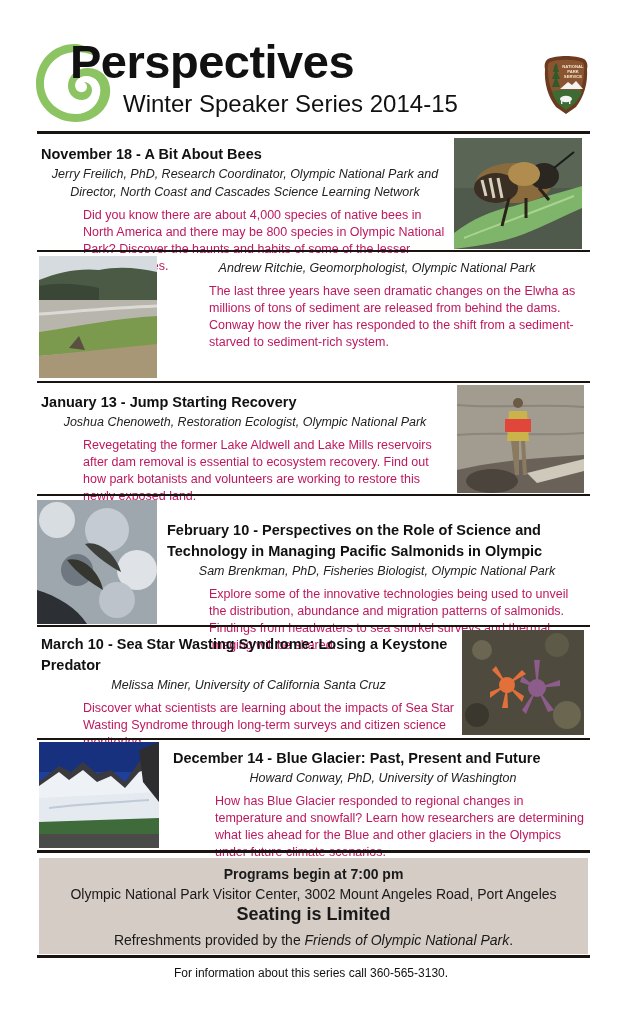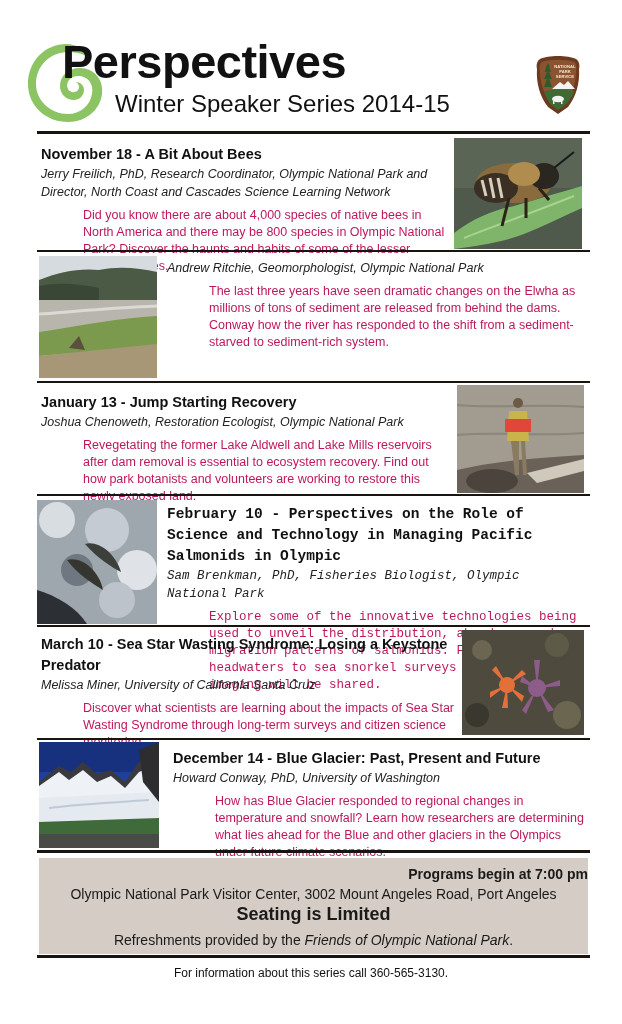--- a/index.html
+++ b/index.html
@@ -1,37 +1,37 @@
 <!DOCTYPE html>
 <html><head>
 <meta charset="utf-8">
 <style>
   * { box-sizing: border-box; margin: 0; padding: 0; }
   html, body { width: 622px; height: 1024px; background: #ffffff; overflow: hidden; }
   body { font-family: "Liberation Sans", "DejaVu Sans", sans-serif; color: #1a1a1a; position: relative; }
 
-  .header { position: absolute; left: 0; top: 0; width: 595px; height: 132px; }
+  .header { position: absolute; left: 8px; top: 0; width: 595px; height: 132px; }
   .swirl { position: absolute; left: 24px; top: 40px; width: 86px; height: 86px; }
   .title { position: absolute; left: 62px; top: 38px; font-size: 47px; font-weight: bold; color: #111; letter-spacing: -0.5px; line-height: 1; }
   .subtitle { position: absolute; left: 115px; top: 92px; font-size: 24px; color: #111; line-height: 1; }
   .nps-badge { position: absolute; left: 534px; top: 53px; width: 48px; height: 62px; }
 
   .rule { position: absolute; left: 37px; width: 553px; background: #1a1410; }
   .rule.thick { height: 3px; }
   .rule.thin { height: 2px; }
 
   .event { position: absolute; left: 37px; width: 553px; }
   .ev-text { position: absolute; }
   .ev-title { font-size: 14.5px; font-weight: bold; line-height: 21px; color: #111; }
-  .ev-speaker { font-size: 12.5px; font-style: italic; line-height: 18px; color: #222; }
+  .ev-speaker { font-size: 12.5px; font-style: italic; line-height: 18px; color: #222; text-align: center; }
   .ev-desc { font-size: 12.5px; line-height: 17px; color: #be185d; margin-top: 6px; margin-left: 42px; }
   .photo { position: absolute; overflow: hidden; }
 
   .info-box { position: absolute; left: 39px; top: 858px; width: 549px; height: 96px; background: #d4ccc5; text-align: center; padding-top: 7px; }
-  .info-box .l1 { font-size: 14px; font-weight: bold; line-height: 19px; text-align: right; }
+  .info-box .l1 { font-size: 14px; font-weight: bold; line-height: 19px; }
   .info-box .l2 { font-size: 14px; line-height: 20px; }
   .info-box .l3 { font-size: 18px; font-weight: bold; line-height: 20px; }
   .info-box .l4 { font-size: 14px; line-height: 20px; margin-top: 6px; }
   .info-box .l4 i { font-style: italic; }
 
   .footer { position: absolute; left: 0; width: 622px; top: 966px; text-align: center; font-size: 12px; color: #111; }
 </style>
 </head>
 <body>
 
@@ -128,21 +128,21 @@
     <rect width="120" height="124" fill="#9ea6ae"></rect>
     <circle cx="20" cy="20" r="18" fill="#d8dde2"></circle>
     <circle cx="70" cy="30" r="22" fill="#c4cbd2"></circle>
     <circle cx="100" cy="70" r="20" fill="#dfe3e7"></circle>
     <circle cx="40" cy="70" r="16" fill="#6f7880"></circle>
     <circle cx="80" cy="100" r="18" fill="#bcc3ca"></circle>
     <path d="M0 90 C20 96 40 108 50 124 L0 124 Z" fill="#2c2f33"></path>
     <path d="M48 44 C60 40 78 52 84 72 C76 68 60 58 48 44 Z" fill="#3c3f3a"></path>
     <path d="M30 60 C44 56 62 70 66 90 C56 84 40 74 30 60 Z" fill="#34362f"></path>
   </svg>
-  <div class="ev-text" style="left:130px;top:8px;width:420px;font-family:Liberation Mono, monospace;">
+  <div class="ev-text" style="left:130px;top:24px;width:420px;">
     <div class="ev-title">February 10 - Perspectives on the Role of Science and Technology in Managing Pacific Salmonids in Olympic</div>
     <div class="ev-speaker">Sam Brenkman, PhD, Fisheries Biologist, Olympic National Park</div>
     <div class="ev-desc">Explore some of the innovative technologies being used to unveil the distribution, abundance and migration patterns of salmonids. Findings from headwaters to sea snorkel surveys and thermal imaging will be shared.</div>
   </div>
 </div>
 
 <div class="rule thin" style="top:625px;"></div>
 
 <div class="event" style="top:627px;height:102px;">
   <div class="ev-text" style="left:4px;top:7px;width:415px;">

